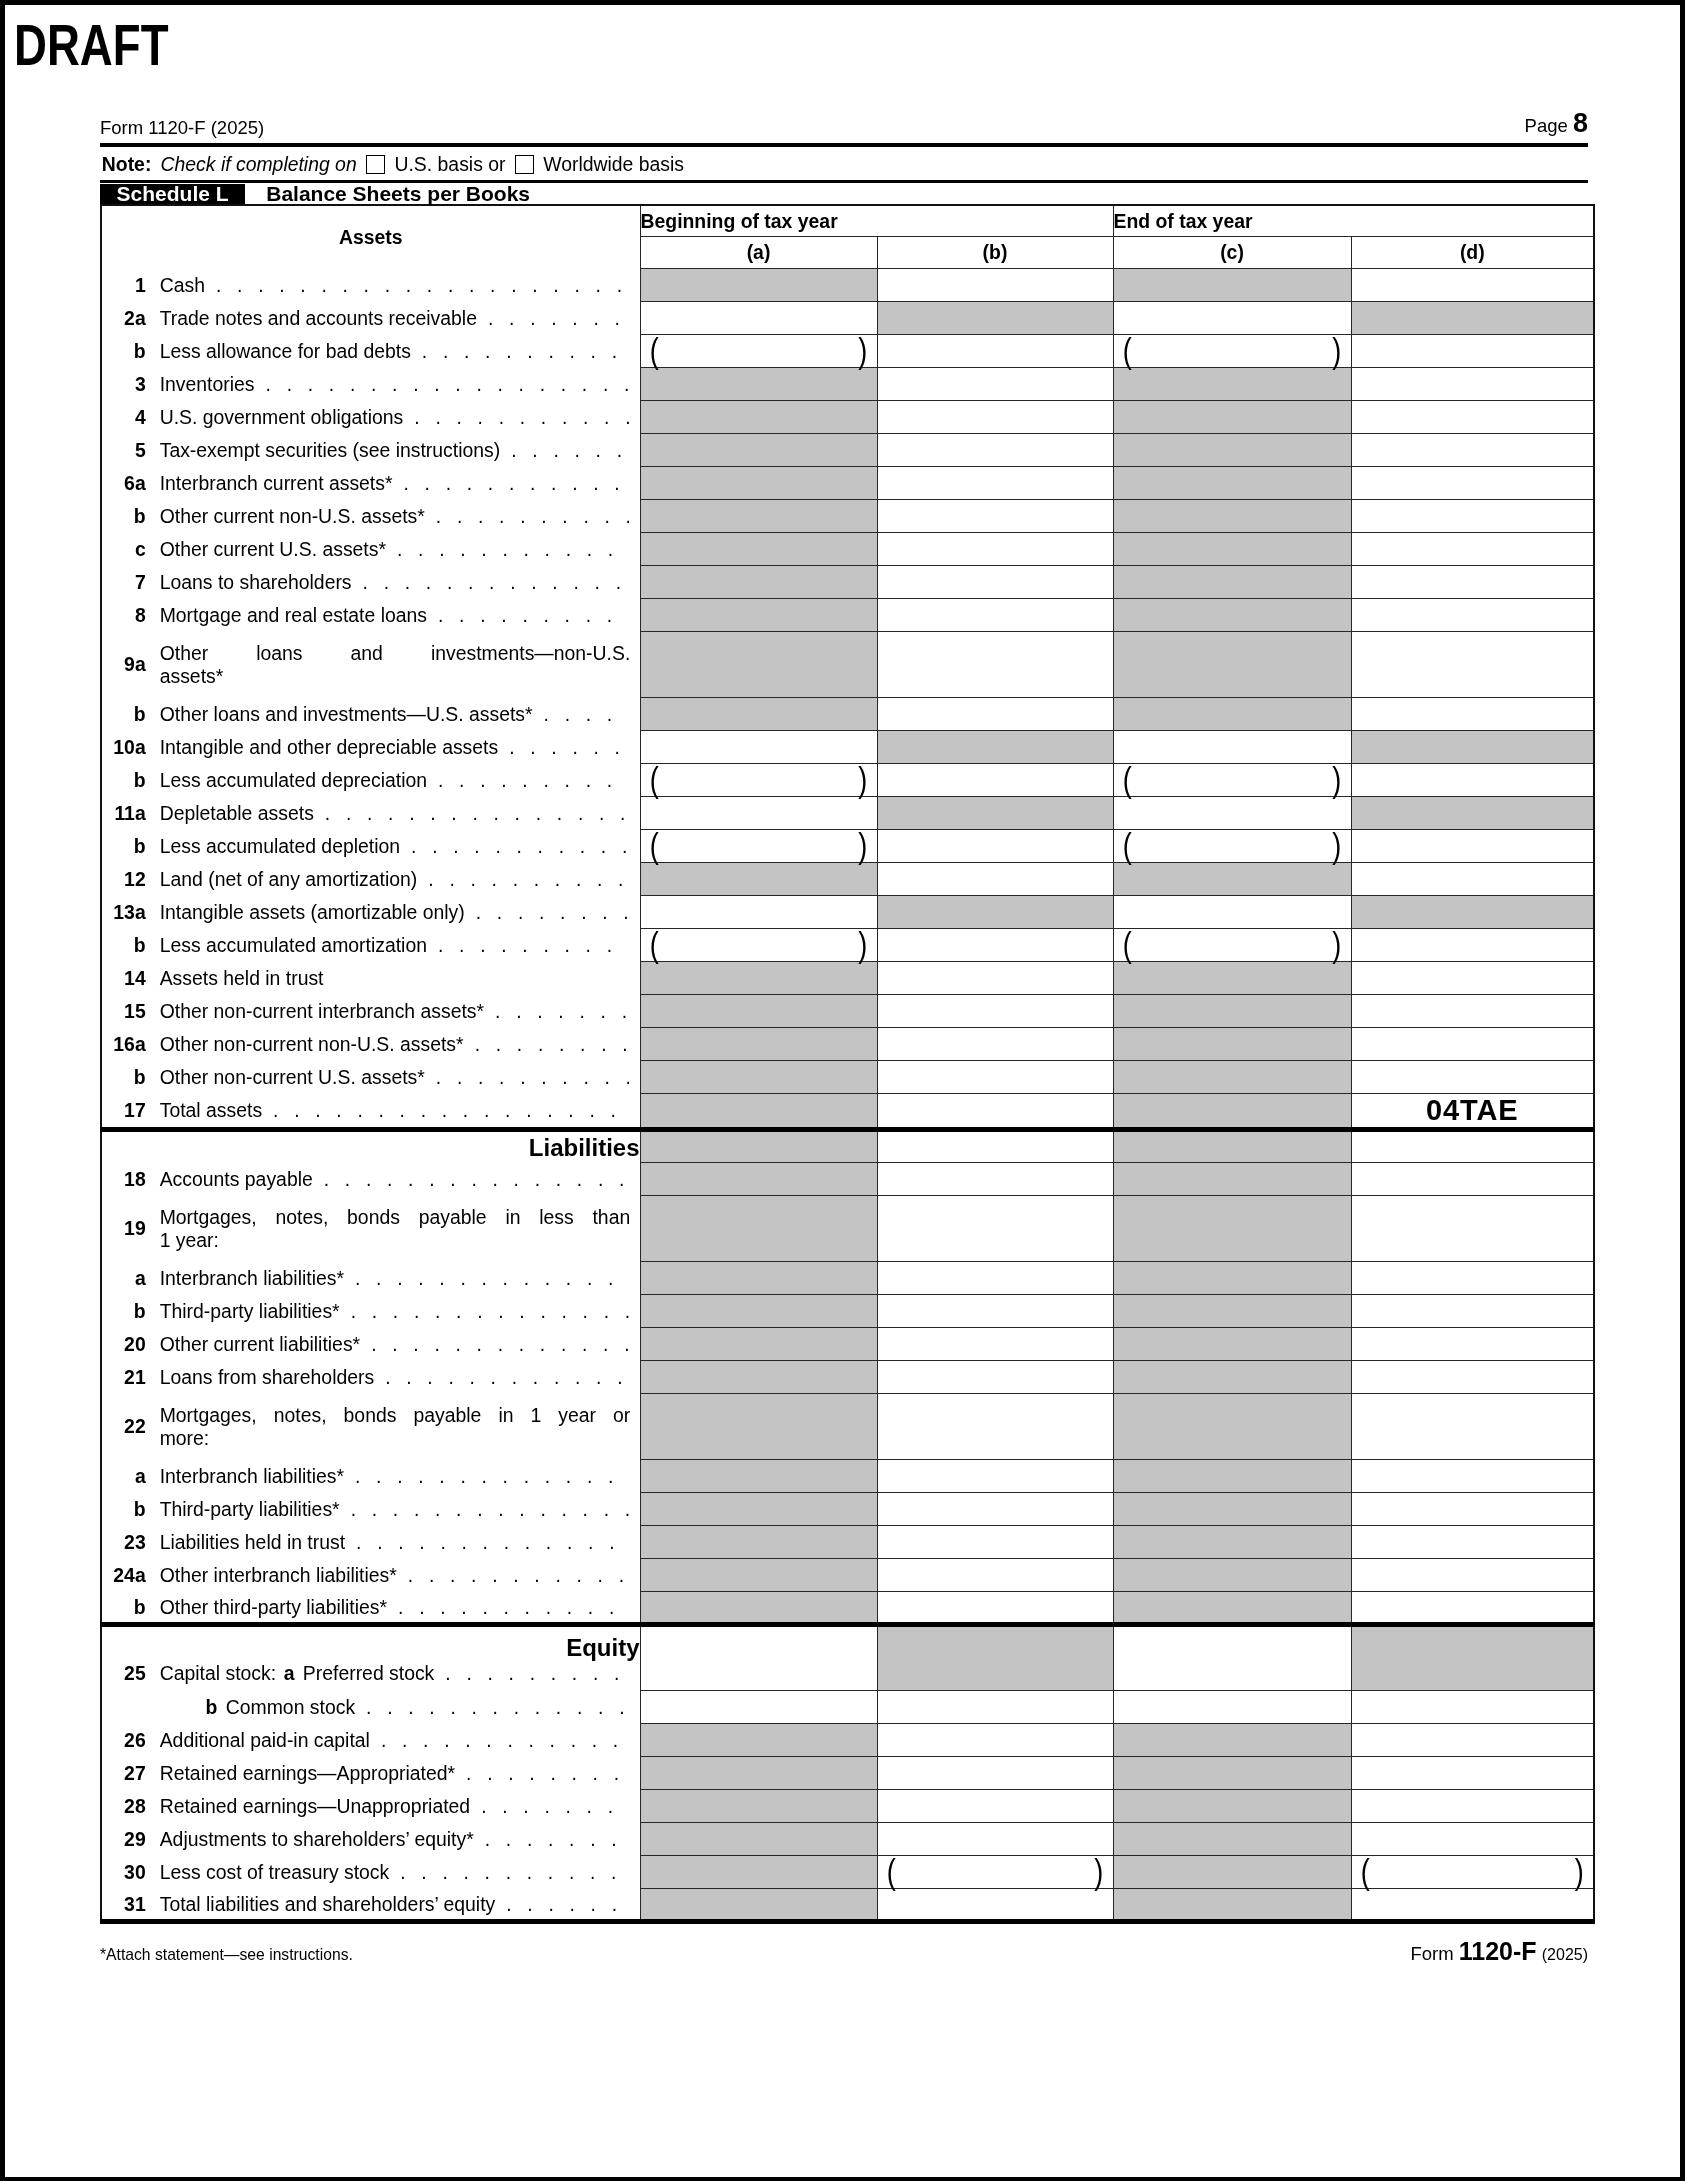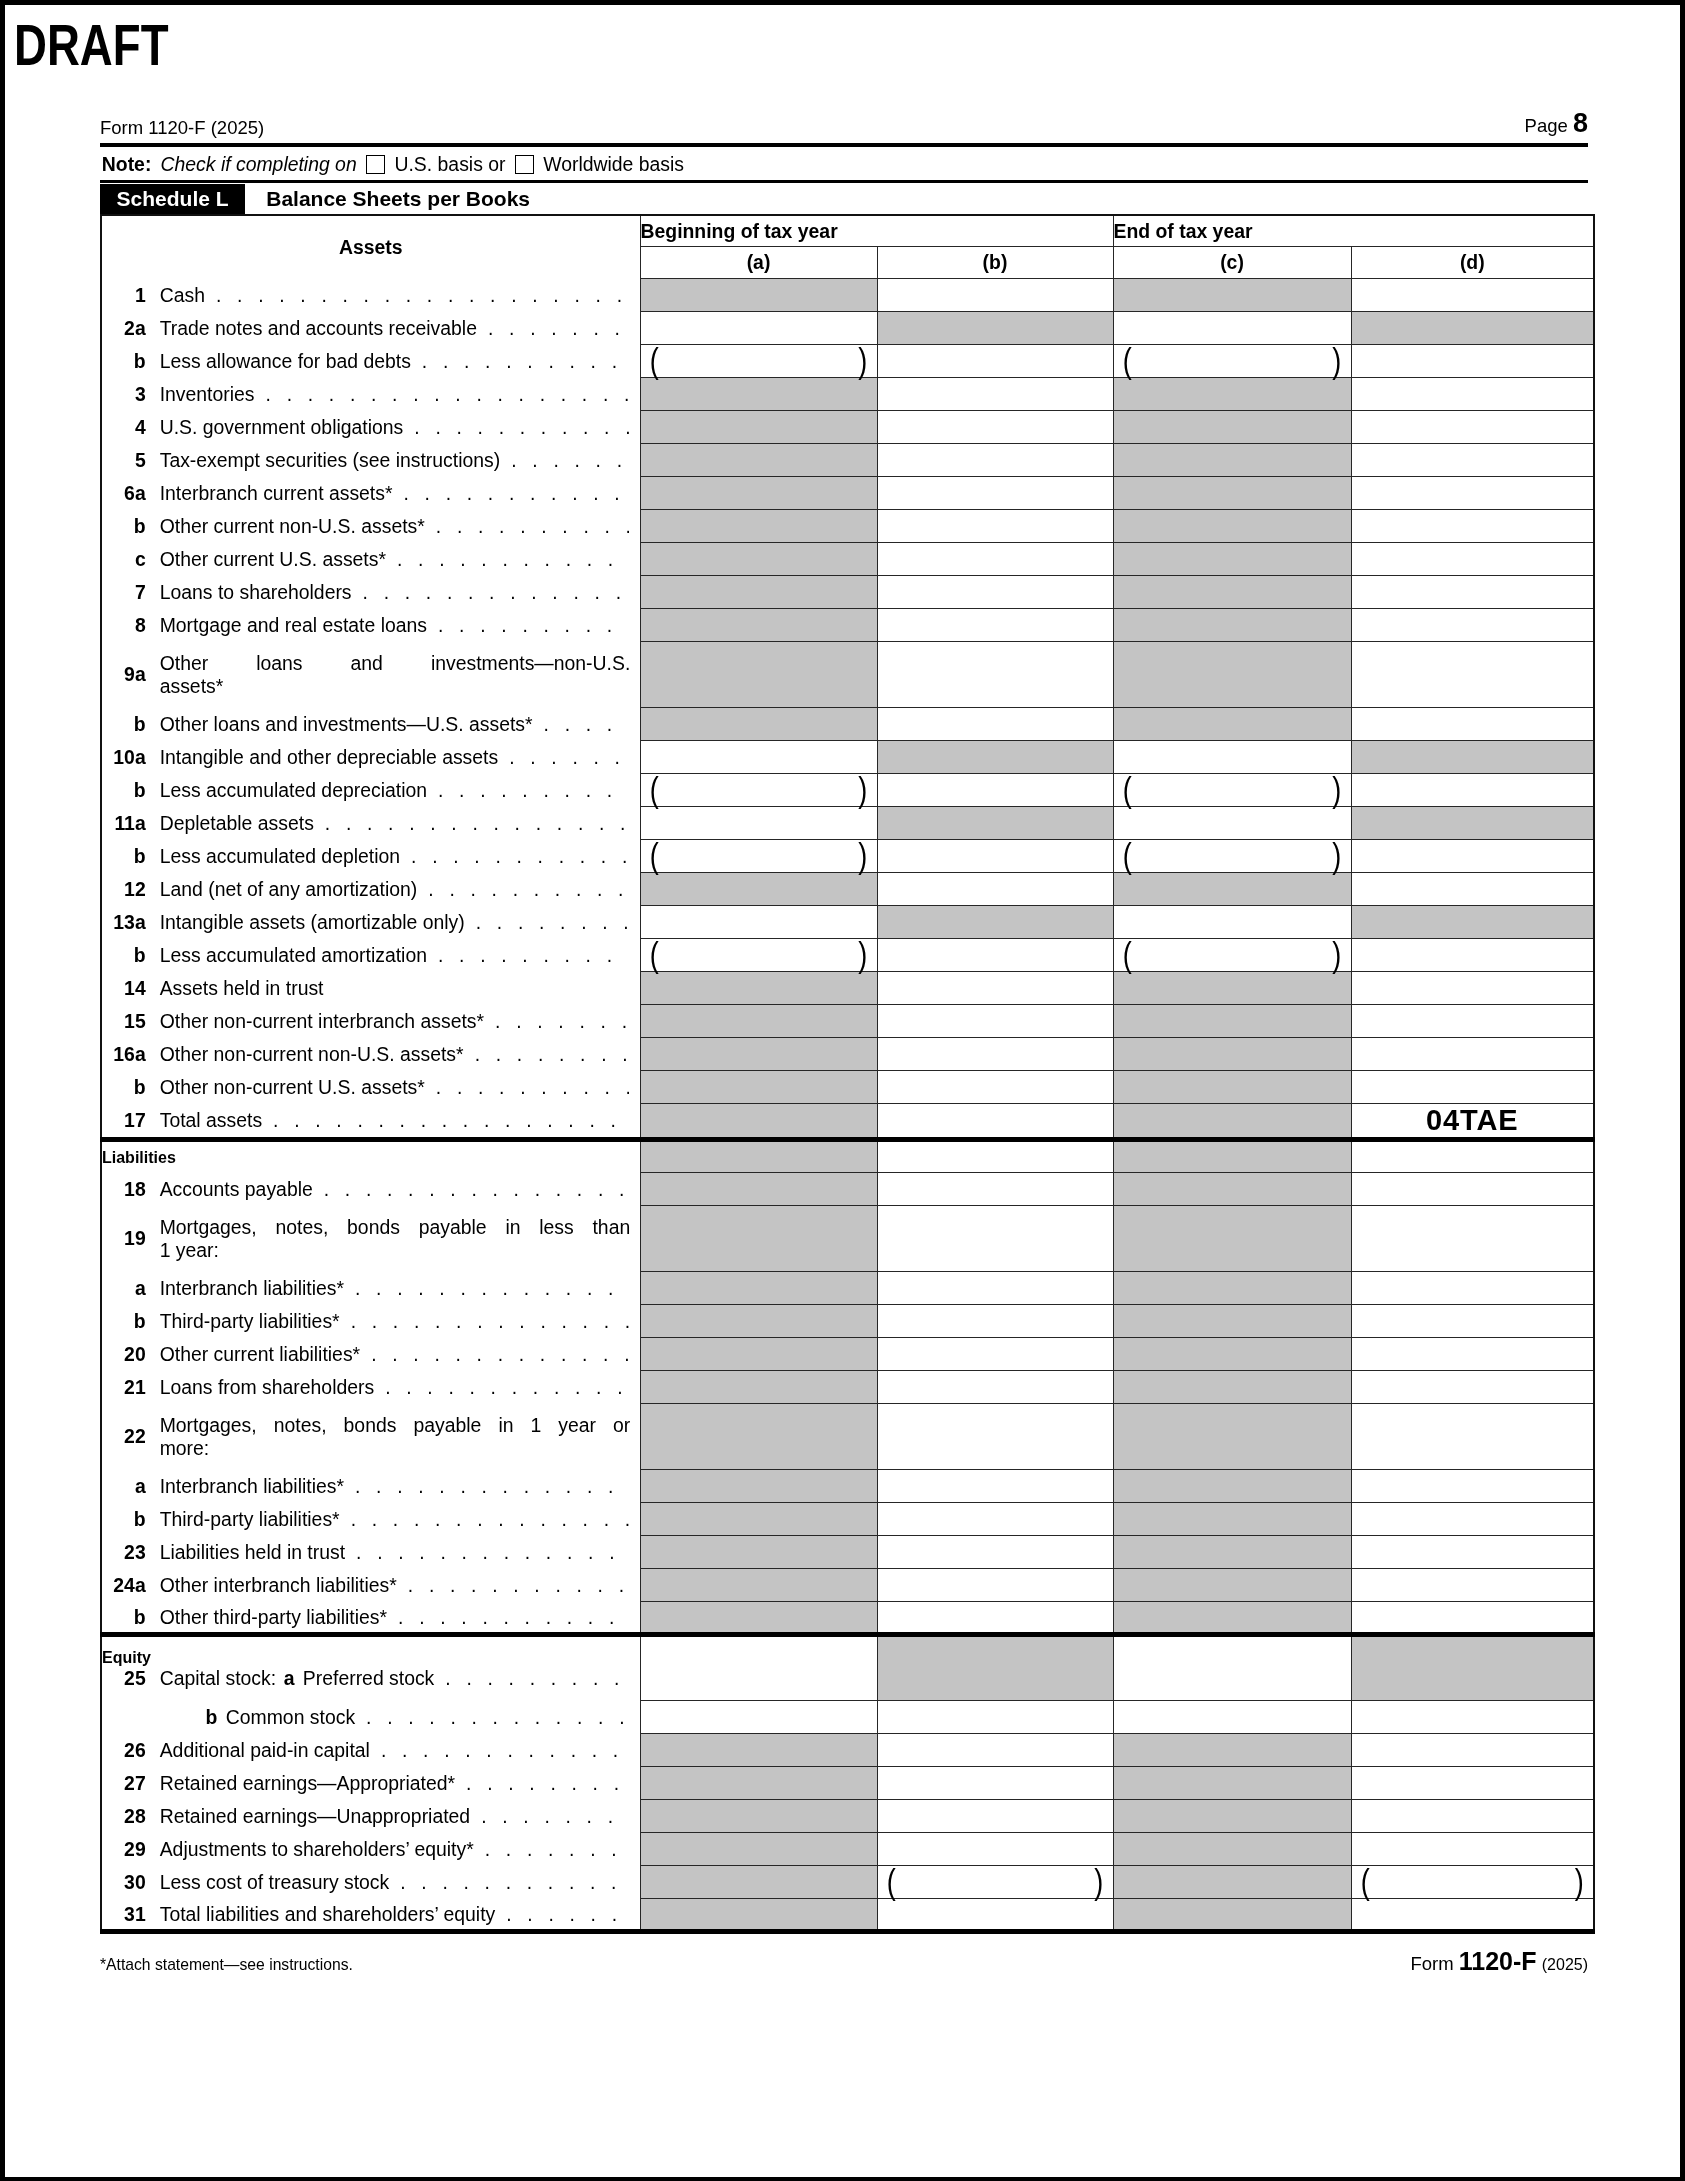--- a/index.html
+++ b/index.html
@@ -10,21 +10,21 @@
   .content{margin:0 92px 0 95px;}
   .toprow{display:flex;justify-content:space-between;align-items:flex-end;padding-top:103px;}
   .formno{font-size:18.5px;}
   .pageno{font-size:18.5px;}
   .pageno b{font-size:27px;font-weight:bold;}
   .hr5{height:4.6px;background:#000;margin-top:3.7px;}
   .note{display:flex;align-items:center;gap:9.2px;font-size:19.4px;padding:5.5px 0 4.6px 1.8px;border-bottom:3.7px solid #000;}
   .note .nb{font-weight:bold;}
   .note .ni{font-style:italic;}
   .cb{width:19.4px;height:19.4px;border:1.8px solid #000;background:#fff;display:inline-block;box-sizing:border-box;}
-  .shead{display:flex;align-items:stretch;height:30px;margin-top:0.9px;}
+  .shead{display:flex;align-items:stretch;height:20px;margin-top:0.9px;}
   .sbox{background:#000;color:#fff;font-weight:bold;font-size:21px;padding:0 16.6px;display:flex;align-items:center;}
   .stitle{font-weight:bold;font-size:21px;padding-left:21px;display:flex;align-items:center;}
   
   #sched-table{border-collapse:collapse;table-layout:fixed;width:1493px;}
   #sched-table td{padding:0;vertical-align:middle;font-size:19.4px;}
   .lblh{border:2.8px solid #111;border-right:1.8px solid #262626;border-bottom:none;
         vertical-align:bottom;text-align:center;font-size:20px;font-weight:bold;padding-bottom:2.8px;}
   .h1 td.bh{border:1.8px solid #262626;border-top:2.8px solid #111;border-bottom:1.8px solid #262626;
         height:30px;font-weight:bold;font-size:18.5px;text-align:left;}
   .h1 td.bh.last{border-right:2.8px solid #111;}
@@ -40,21 +40,21 @@
   .s{background:#c4c4c4;}
   .rl{display:flex;align-items:center;padding-left:3.7px;}
   .rl.wrap{align-items:center;}
   .num{flex:0 0 54px;text-align:right;padding-right:14px;font-weight:bold;box-sizing:border-box;}
   .sub{font-weight:bold;padding-right:8.3px;}
   .txt{white-space:nowrap;}
   .txt2{flex:1;margin-right:9.2px;}
   .jline{display:flex;justify-content:space-between;}
   .dots{flex:1 1 auto;overflow:hidden;white-space:nowrap;letter-spacing:15.7px;padding-left:11px;margin-right:11px;}
   .gap{display:inline-block;height:0.9px;}
-  .sec-title{text-align:left;font-weight:bold;font-size:16px;}
+  .sec-title{text-align:right;font-weight:bold;font-size:24px;}
   td.mergedlbl{vertical-align:top;padding-top:3.7px;}
   .pwrap{display:flex;justify-content:space-between;align-items:center;padding:0 9.2px;}
   .pwrap span{font-size:27px;font-weight:400;transform:scaleY(1.3);line-height:1;}
   .code{ text-align:center;font-weight:bold;font-size:29px;letter-spacing:0.9px;}
   .foot{display:flex;justify-content:space-between;align-items:baseline;margin-top:13px;}
   .fleft{font-size:15.7px;}
   .fright{font-size:18.5px;}
   .fright b{font-size:25px;}
   .fright .yr{font-size:16px;}
 </style>

